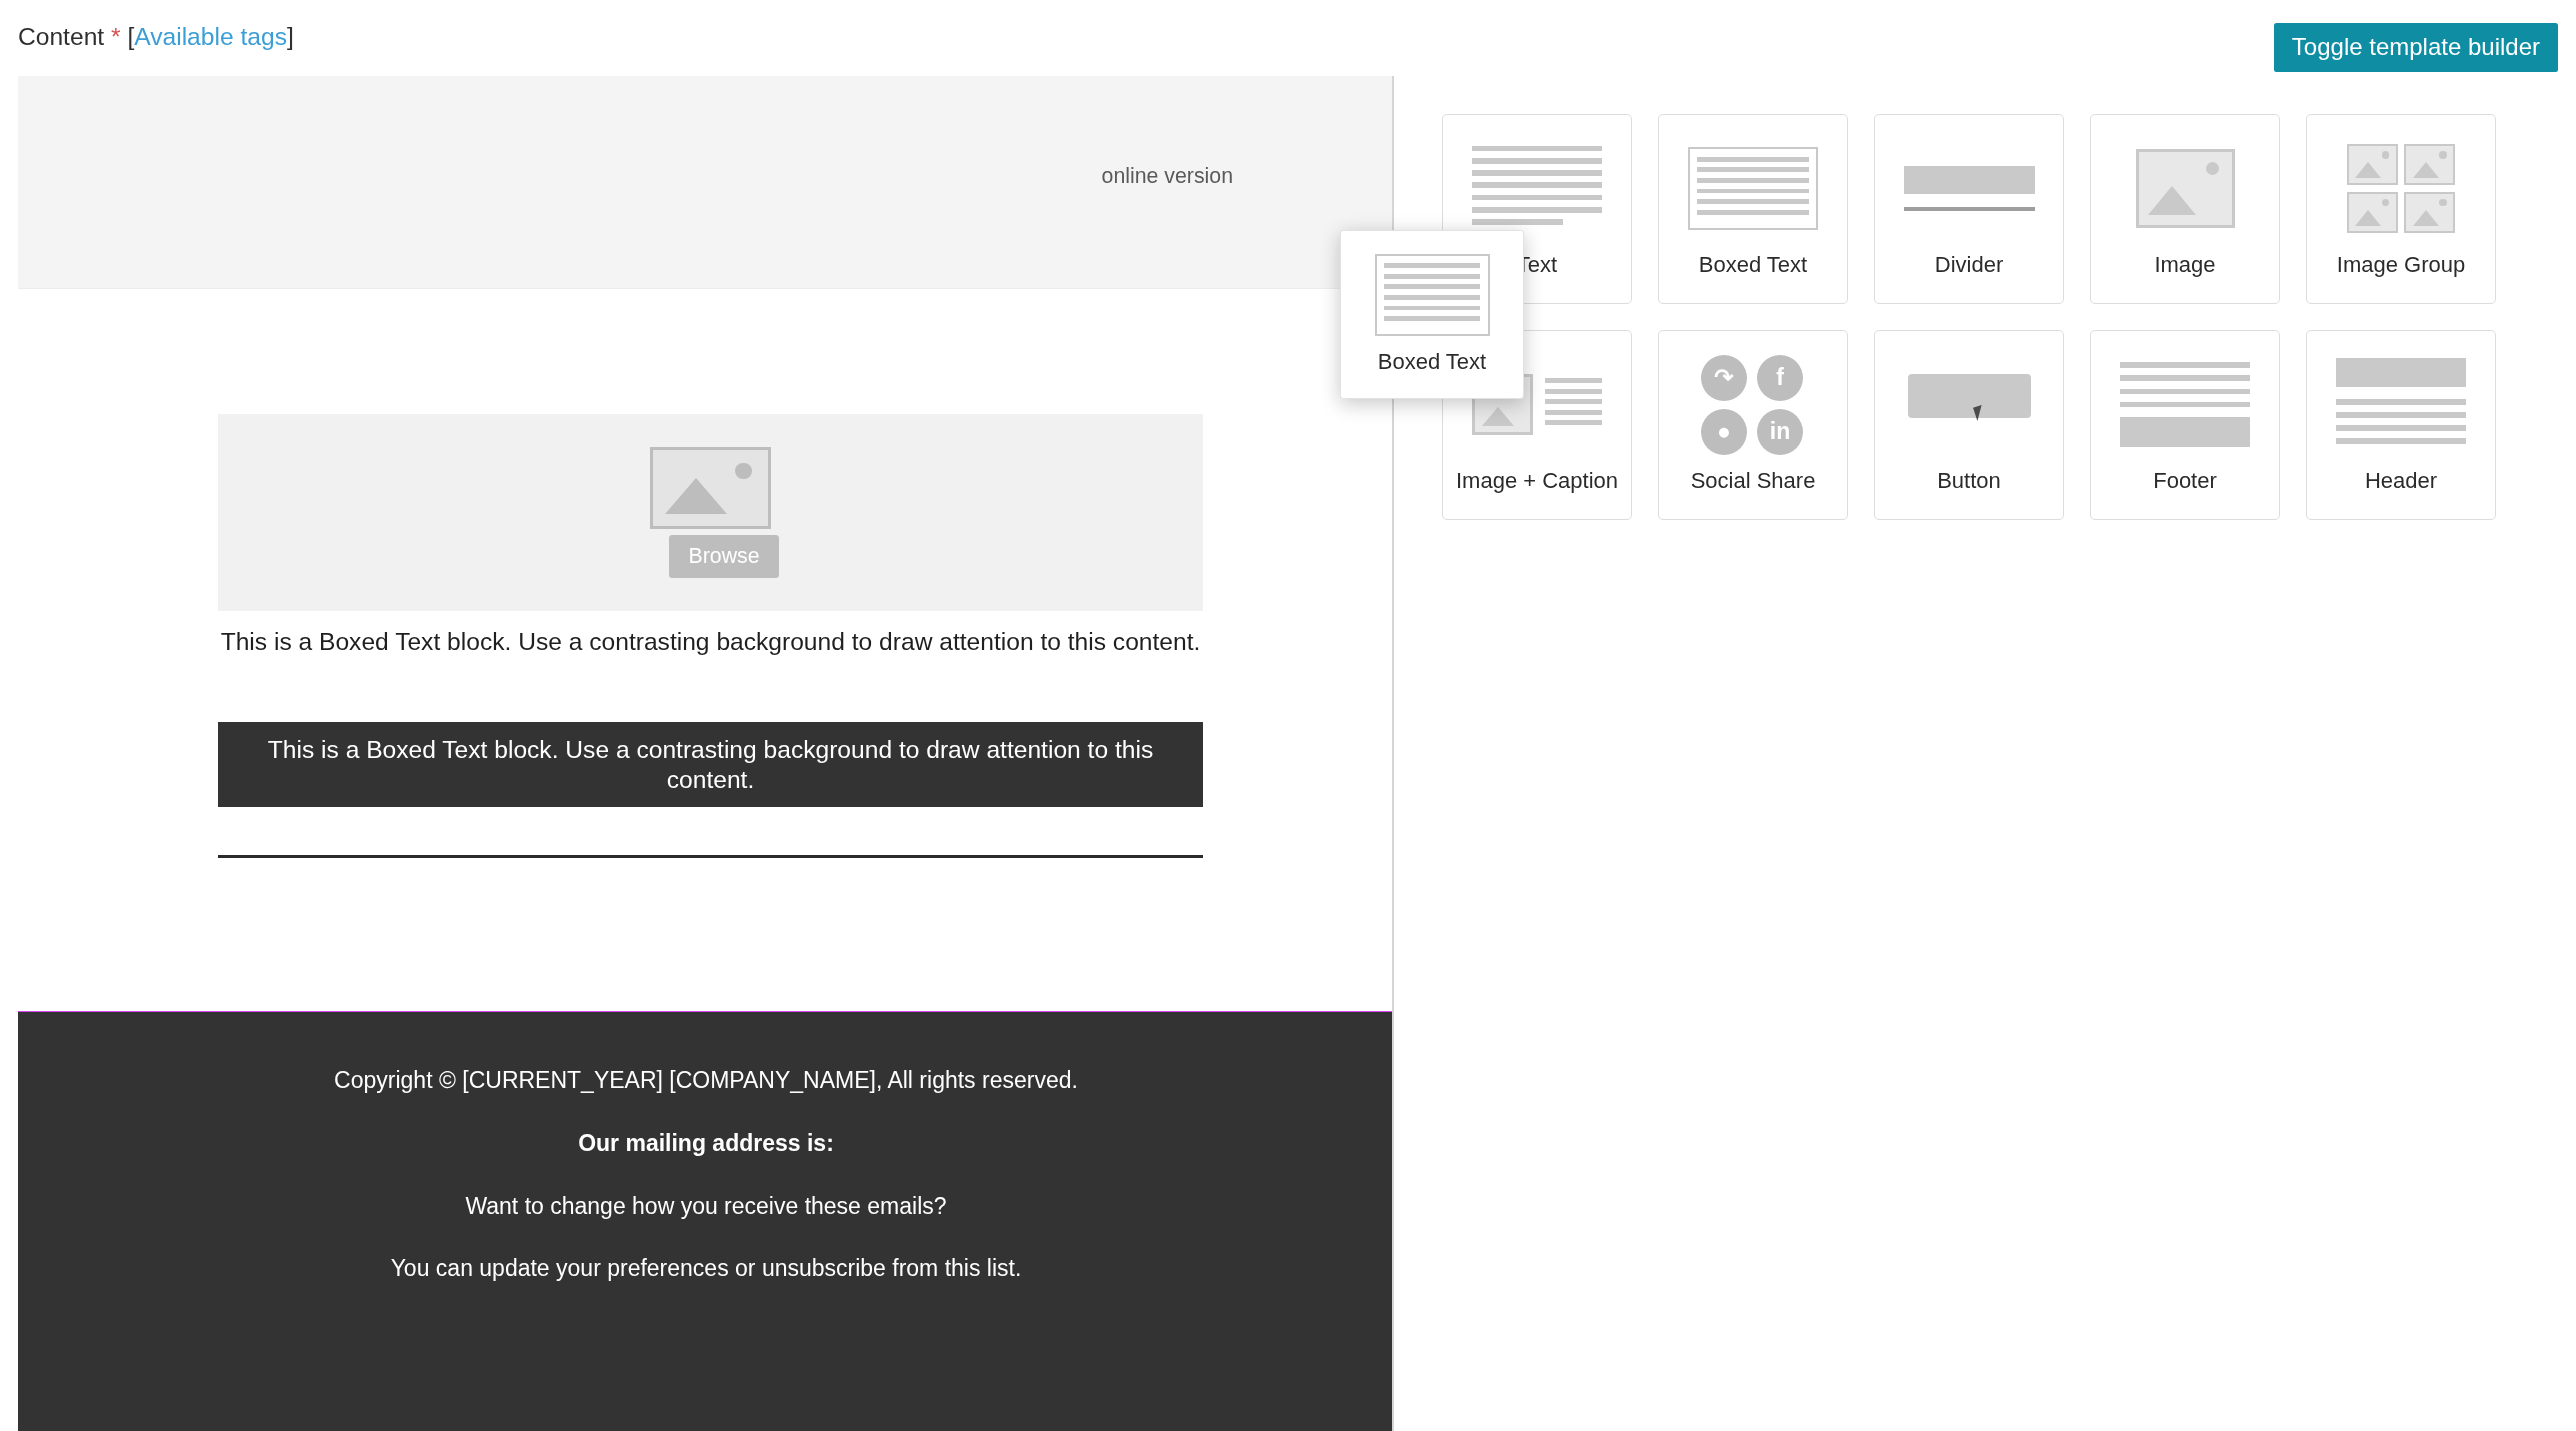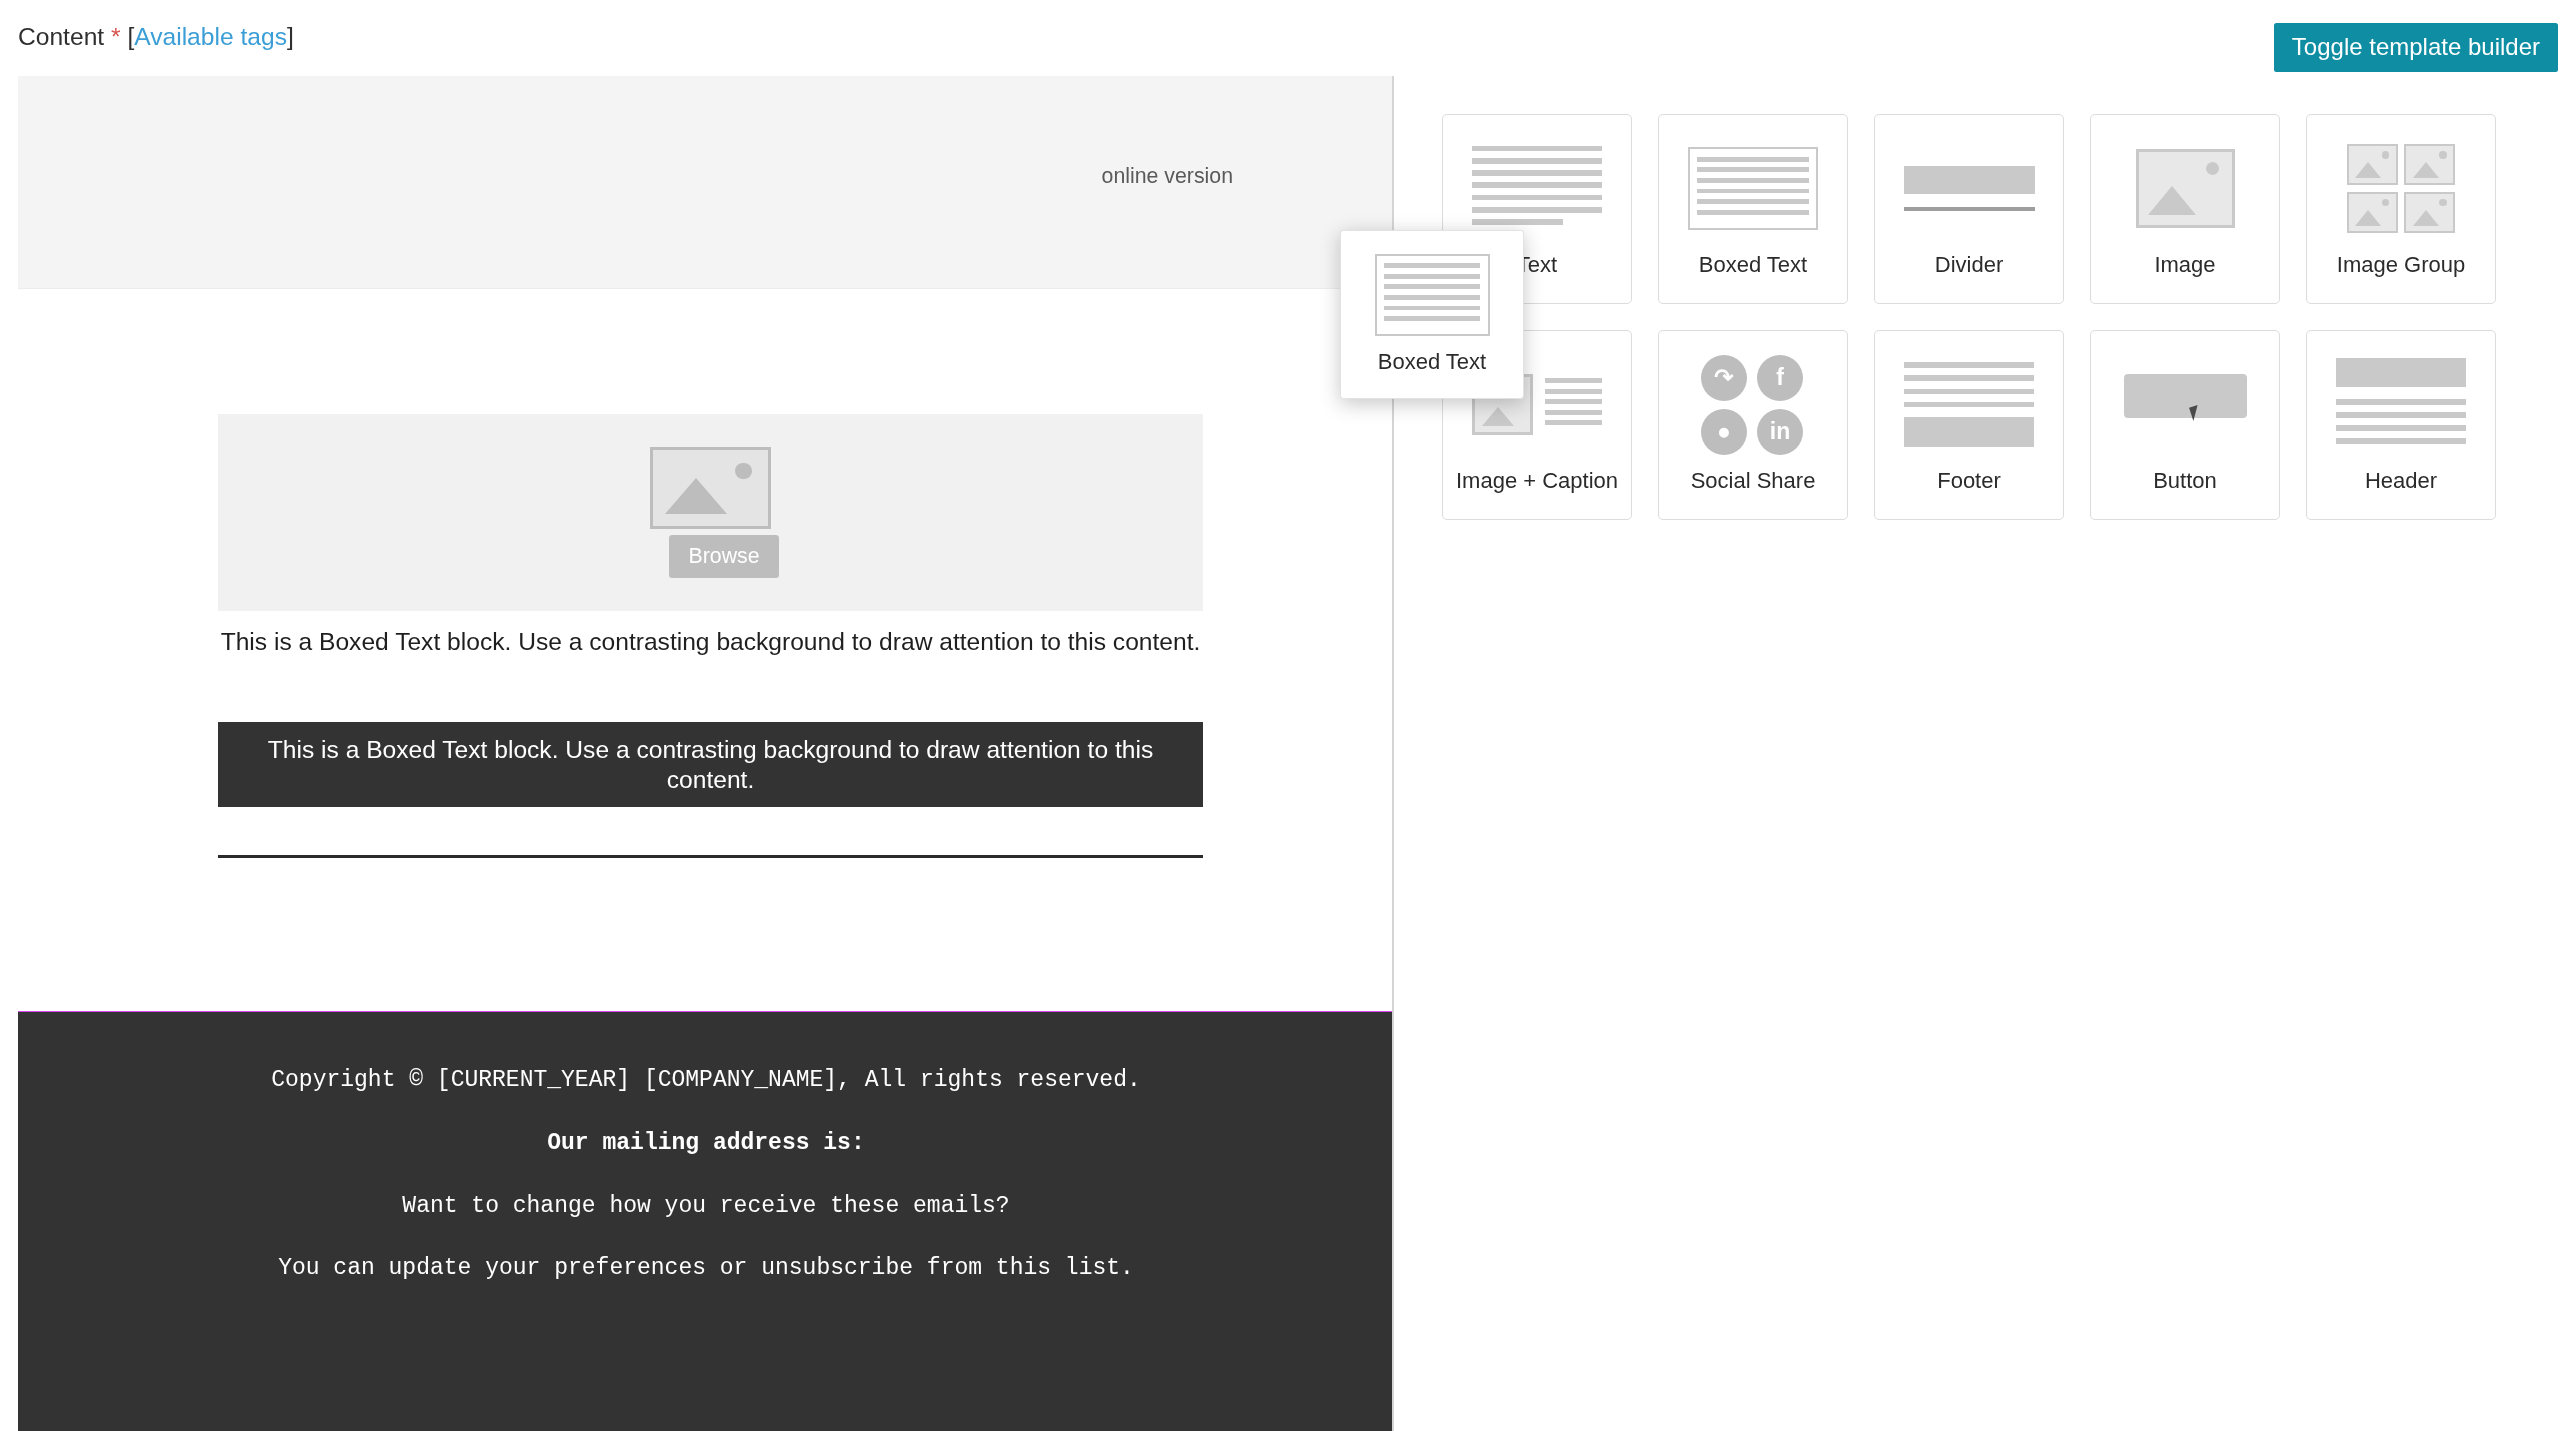--- a/index.html
+++ b/index.html
@@ -119,21 +119,21 @@
     display: flex; align-items: center; justify-content: center;
     font-size: 18px; font-weight: bold; color: #1f1f1f;
   }
   .social-circle.filled { background: #1f1f1f; color: #ffffff; border-color: #1f1f1f; }
 
   .email-footer {
     position: absolute; left: 0; top: 936px; width: 1376px; height: 420px;
     background: #333333; color: #ffffff;
     text-align: center; padding-top: 54px; font-size: 23px; line-height: 1.25;
   }
-  .email-footer p { margin: 0 0 34px 0; font-family: Liberation Mono, monospace; }
+  .email-footer p { margin: 0 0 34px 0; }
   .email-footer .bold { font-weight: bold; }
 
   
   .blocks-grid {
     position: absolute; left: 46px; top: 38px;
     display: grid;
     grid-template-columns: repeat(5, 190px);
     grid-gap: 26px 26px;
   }
   .block-card {
@@ -394,39 +394,39 @@
           <div class="s">f</div>
           <div class="s">●</div>
           <div class="s">in</div>
         </div>
       </div>
       <div class="block-label">Social Share</div>
     </div>
 
     <div class="block-card">
       <div class="thumb">
-        <div class="footer-thumb">
-          <div class="l"></div>
-            <div class="l"></div>
-            <div class="l"></div>
-            <div class="l"></div>
-          <div class="bar"></div>
-        </div>
-      </div>
-      <div class="block-label">Footer</div>
-    </div>
-
-    <div class="block-card">
-      <div class="thumb">
         <div class="button-thumb">
           <div class="btn"></div>
           <div class="cursor"></div>
         </div>
       </div>
       <div class="block-label">Button</div>
+    </div>
+
+    <div class="block-card">
+      <div class="thumb">
+        <div class="footer-thumb">
+          <div class="l"></div>
+            <div class="l"></div>
+            <div class="l"></div>
+            <div class="l"></div>
+          <div class="bar"></div>
+        </div>
+      </div>
+      <div class="block-label">Footer</div>
     </div>
 
     <div class="block-card">
       <div class="thumb">
         <div class="header-thumb">
           <div class="bar"></div>
           <div class="l"></div>
             <div class="l"></div>
             <div class="l"></div>
             <div class="l"></div>

